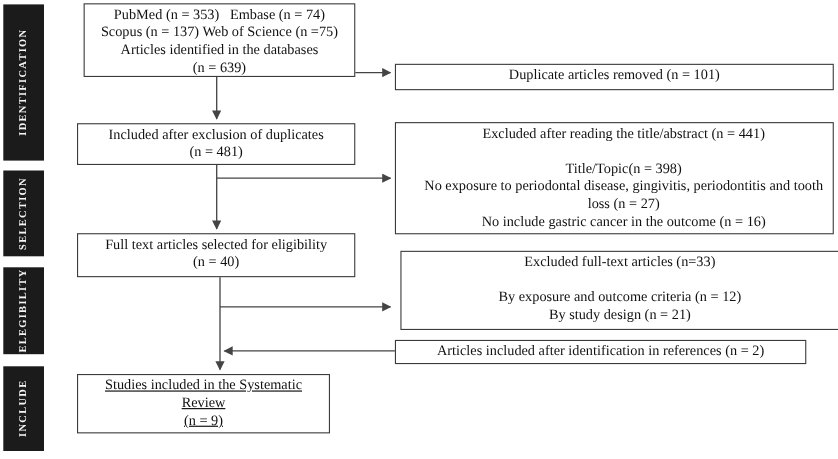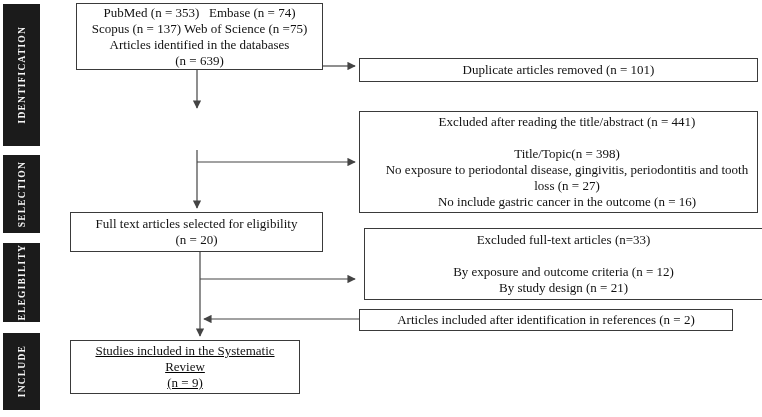--- a/index.html
+++ b/index.html
@@ -32,21 +32,20 @@
     font-weight: 600;
     letter-spacing: 1.2px;
     white-space: nowrap;
   }
   .flow-box {
     position: absolute;
     background: #ffffff;
     border: 1.5px solid #3a3a3a;
     box-sizing: border-box;
     display: flex;
-    align-items: center;
     justify-content: center;
     text-align: center;
   }
   .box-text {
     white-space: pre-line;
     font-size: 13px;
     line-height: 16px;
     color: #111111;
     padding: 1px 4px;
   }
@@ -77,24 +76,28 @@
     <span class="phase-label">INCLUDE</span>
   </div>
 
   <div class="flow-box" style="left:76px; top:3px; width:247px; height:67px;">
     <div class="box-text">PubMed (n = 353)&nbsp;&nbsp; Embase (n = 74)
 Scopus (n = 137) Web of Science (n =75)
 Articles identified in the databases
 (n = 639)</div>
   </div>
 
+  <div class="flow-box" style="left:70px; top:112px; width:253px; height:38px;">
+    <div class="box-text">Included after exclusion of duplicates
+(n = 481)</div>
+  </div>
 
   <div class="flow-box" style="left:70px; top:212px; width:253px; height:40px;">
     <div class="box-text">Full text articles selected for eligibility
-(n = 20)</div>
+(n = 40)</div>
   </div>
 
   <div class="flow-box" style="left:70px; top:340px; width:230px; height:54px;text-decoration:underline;">
     <div class="box-text">Studies included in the Systematic
 Review
 (n = 9)</div>
   </div>
 
   <div class="flow-box" style="left:359px; top:58px; width:399px; height:24px;">
     <div class="box-text">Duplicate articles removed (n = 101)</div>

